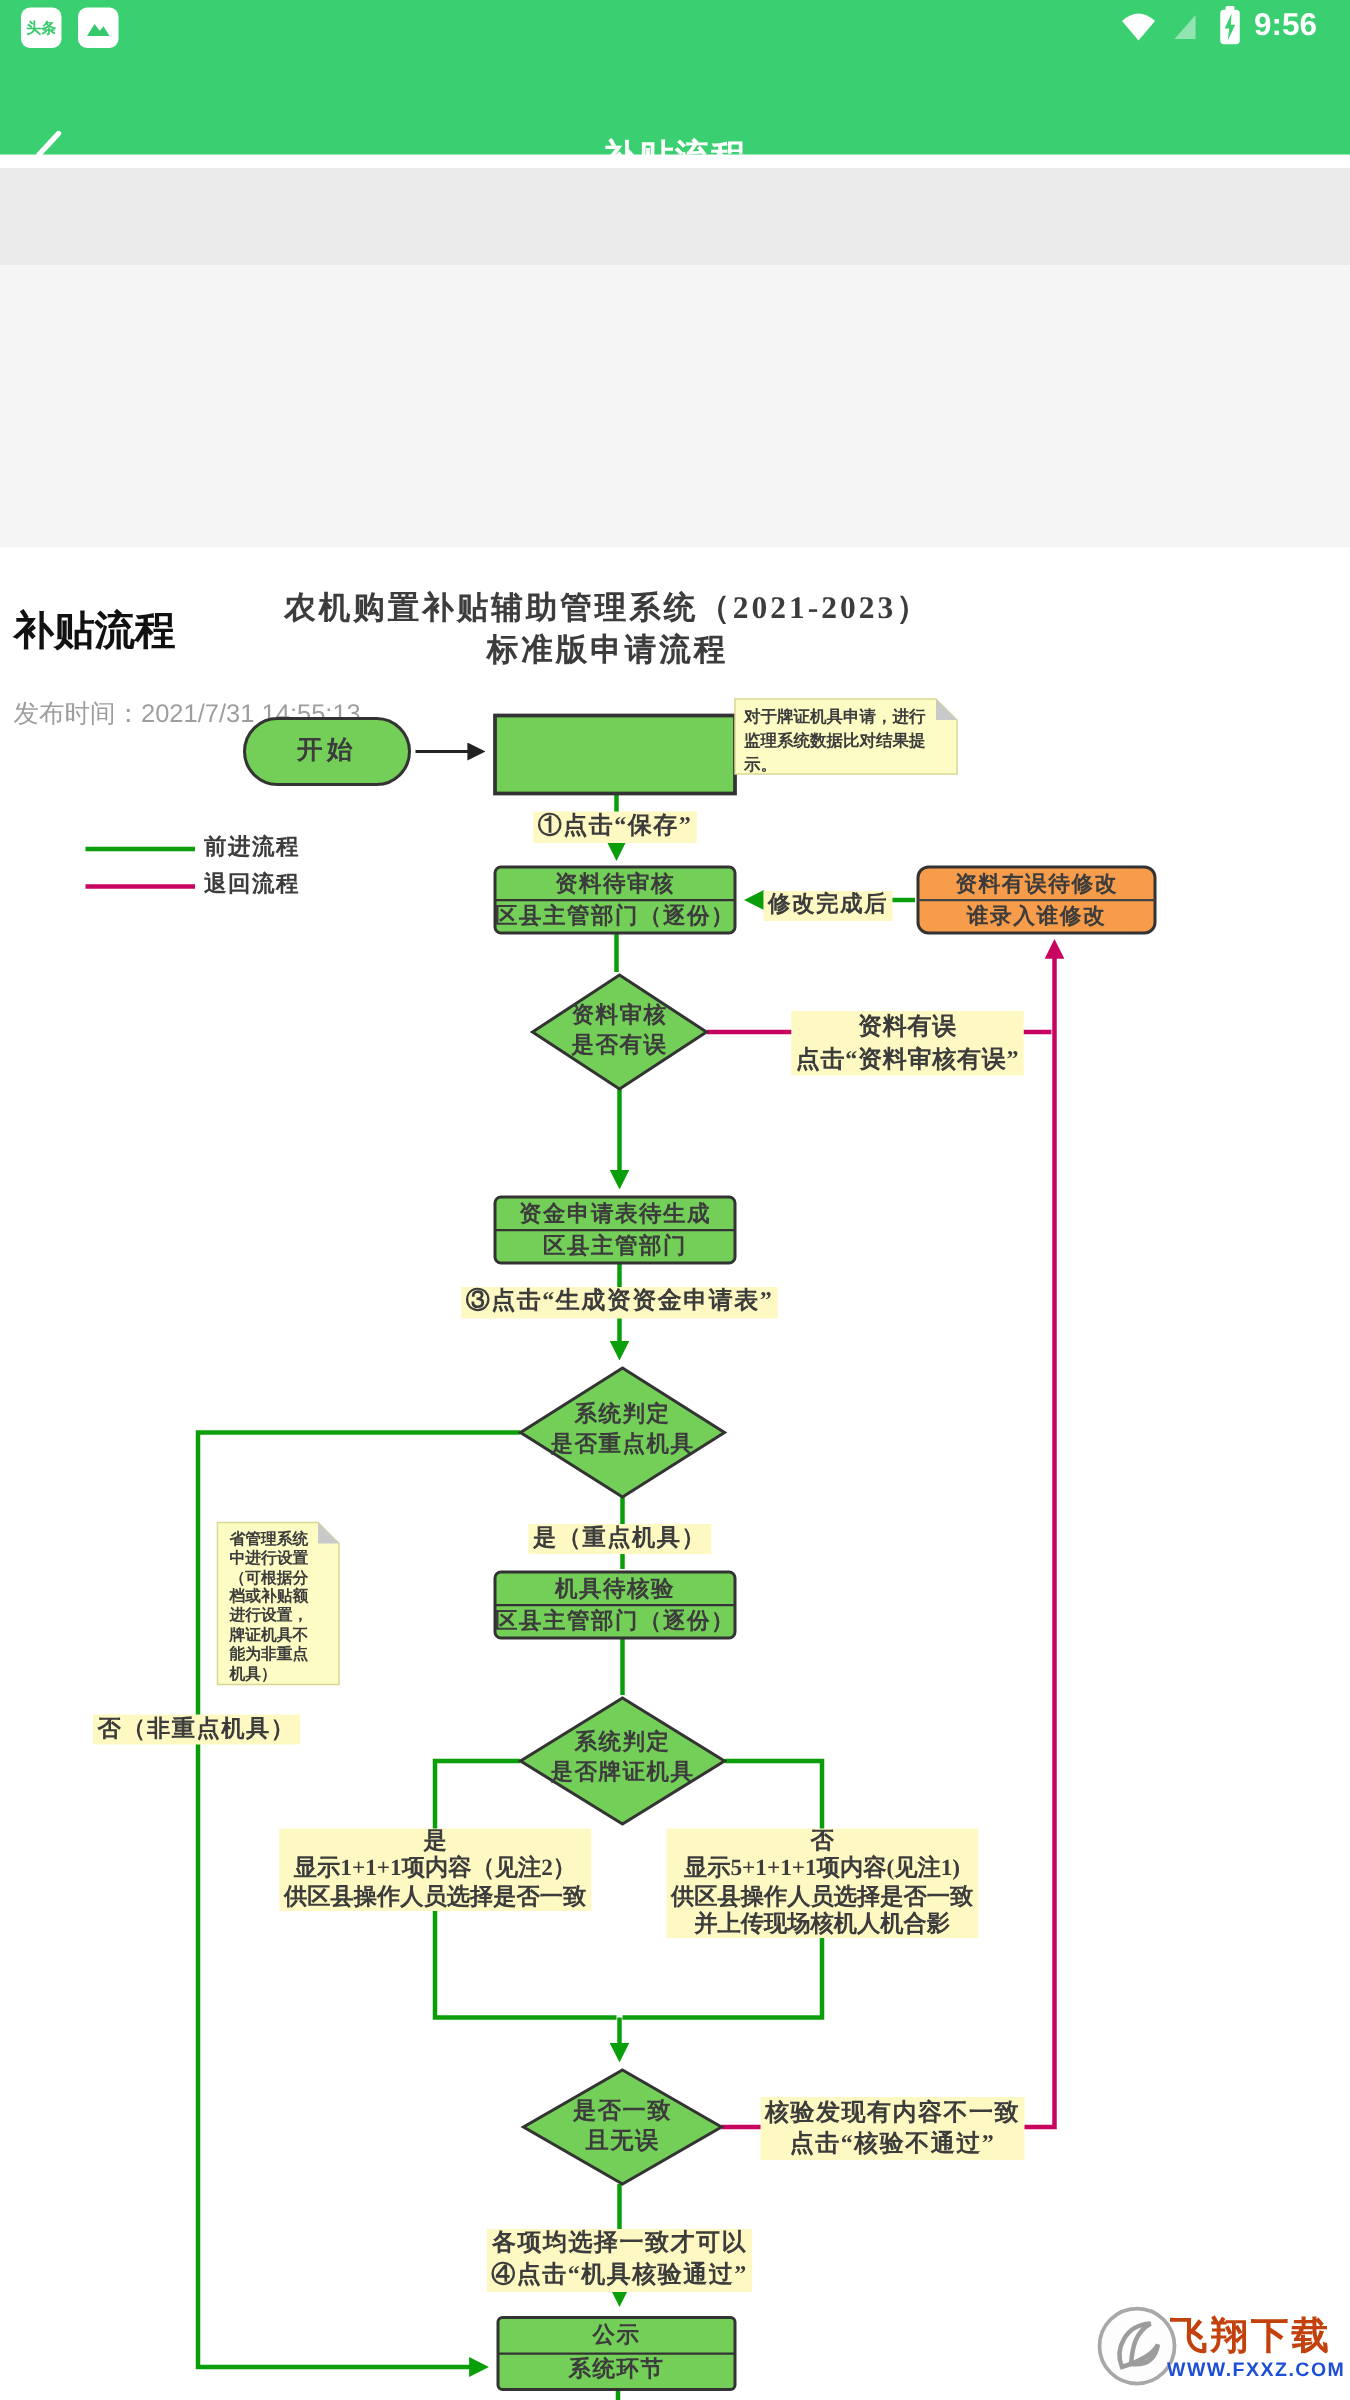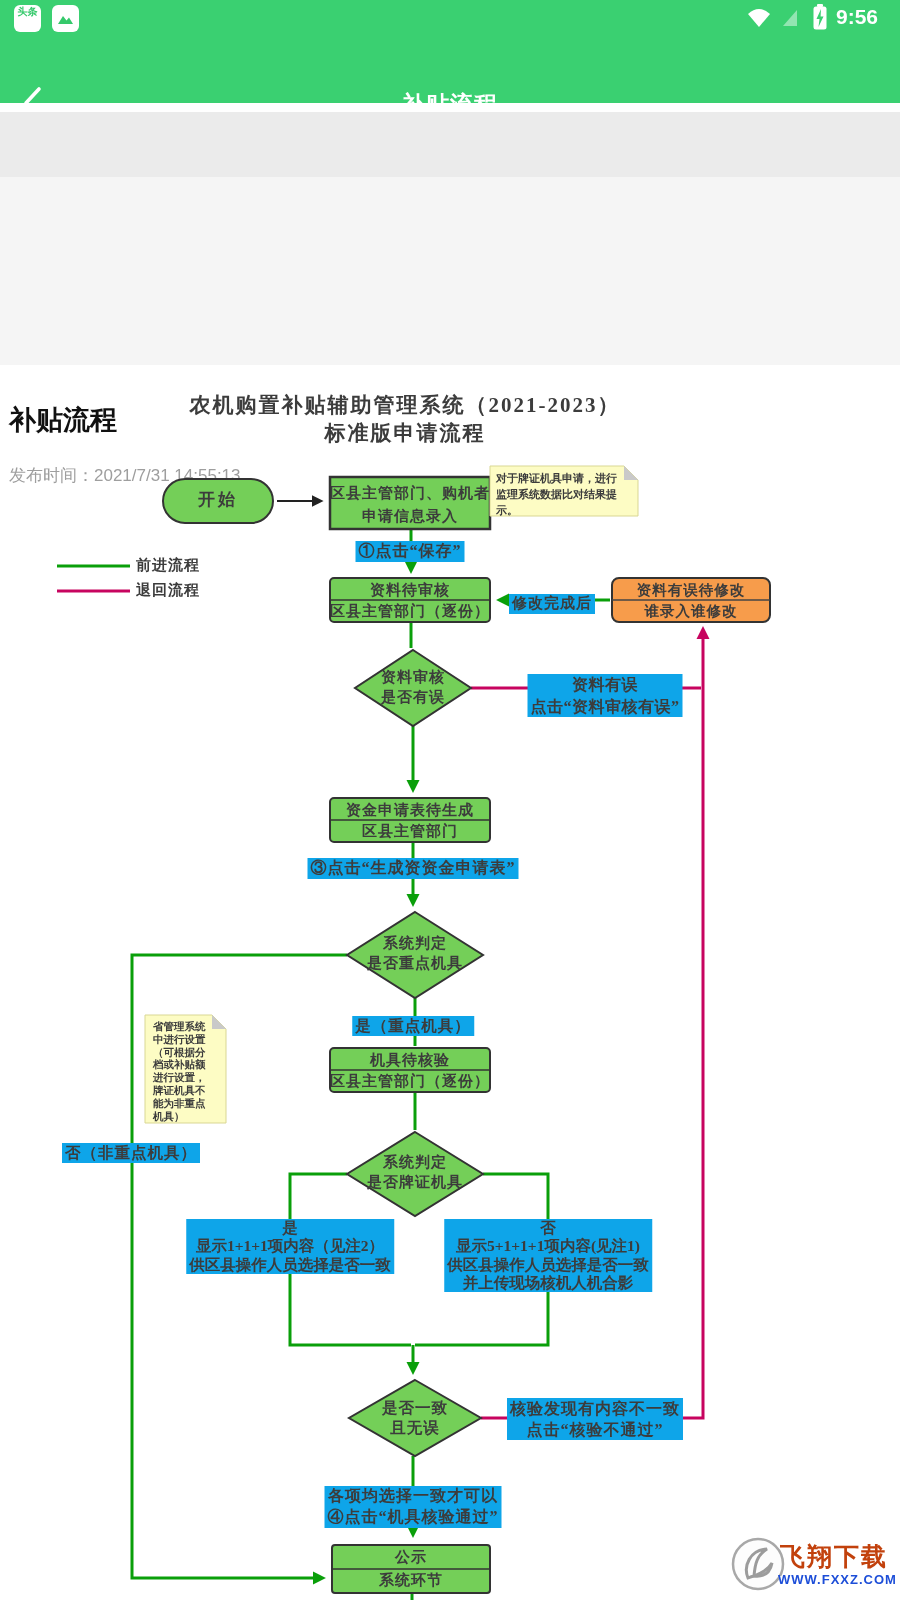--- a/index.html
+++ b/index.html
@@ -2,39 +2,39 @@
 <html><head>
 <meta charset="utf-8">
 <style>
   html,body{margin:0;padding:0;background:#fff;}
   .screen{position:relative;width:900px;height:1600px;overflow:hidden;background:#fff;
           font-family:"Liberation Sans","DejaVu Sans",sans-serif;}
   
   .topbar{position:absolute;left:0;top:0;width:900px;height:103px;background:#3ad071;}
   .statusbar{position:absolute;left:0;top:0;width:900px;height:36px;}
   .sicon{position:absolute;border-radius:6px;background:#fff;}
-  .toutiao{left:14px;top:5px;width:27px;height:27px;display:flex;align-items:flex-start;justify-content:center;
+  .toutiao{left:14px;top:5px;width:27px;height:27px;display:flex;align-items:center;justify-content:center;
            color:#35c96b;font-size:10px;font-weight:bold;letter-spacing:0;}
   .gallery{left:52px;top:5px;width:27px;height:27px;display:flex;align-items:center;justify-content:center;}
   .st-time{position:absolute;left:836px;top:5px;color:#fff;font-size:21px;font-weight:bold;text-align:center;}
   .appheader{position:absolute;left:0;top:36px;width:900px;height:67px;}
   .backbtn{position:absolute;left:20px;top:47px;width:30px;height:40px;cursor:pointer;}
   .htitle{position:absolute;left:0;top:53px;width:900px;text-align:center;color:#fff;
           font-size:23px;font-weight:bold;letter-spacing:1px;}
   
   .newsbar{position:absolute;left:0;top:112px;width:900px;height:65px;background:#ebebeb;}
   .newslabel{position:absolute;left:26px;top:130px;font-size:21px;font-weight:bold;color:#2b2b2b;}
   .article{position:absolute;left:0;top:177px;width:900px;height:188px;background:#f5f5f5;}
   .arttitle{position:absolute;left:9px;top:225px;font-size:27px;font-weight:bold;color:#111;}
   .arttime{position:absolute;left:9px;top:287px;font-size:17px;color:#9e9e9e;}
   
   .fc-text{position:absolute;font-family:"Liberation Serif","DejaVu Serif",serif;font-weight:bold;
            color:#3c3c3c;text-align:center;white-space:pre-line;line-height:1.3;letter-spacing:1px;}
   .cx{transform:translateX(-50%);}
-  .chip{background:#0ea5e9;padding:0 3px;}
+  .chip{background:#fef9c3;padding:0 3px;}
   .fc-title{font-size:21px;letter-spacing:2px;}
   .note{position:absolute;font-family:"Liberation Serif","DejaVu Serif",serif;font-weight:bold;
         color:#3c3c3c;text-align:left;white-space:pre-line;letter-spacing:0;}
   svg{position:absolute;left:0;top:0;}
   
   .wm{position:absolute;left:730px;top:1534px;width:168px;height:62px;}
   .wm-name{position:absolute;left:50px;top:6px;font-size:25px;font-weight:bold;color:#c2410c;
            letter-spacing:2px;text-shadow:1px 1px 0 #fff,-1px -1px 0 #fff;}
   .wm-site{position:absolute;left:48px;top:38px;font-size:13px;font-weight:bold;color:#1d4ed8;
            letter-spacing:1px;text-shadow:1px 1px 0 #fff;}
@@ -152,22 +152,20 @@
     <path d="M332 1569 H490" stroke="#333" stroke-width="1.5"></path>
   </svg>
 
   <div class="fc-text fc-title cx" style="left:405px;top:392px">农机购置补贴辅助管理系统（2021-2023）</div>
   <div class="fc-text fc-title cx" style="left:405px;top:420px">标准版申请流程</div>
 
   <div class="fc-text" style="left:136px;top:556px;font-size:15px">前进流程</div>
   <div class="fc-text" style="left:136px;top:581px;font-size:15px">退回流程</div>
 
   <div class="fc-text cx" style="left:218px;top:489px;font-size:17px;letter-spacing:3px">开始</div>
-  <div class="fc-text cx" style="left:410px;top:482px;font-size:15px;line-height:1.5">区县主管部门、购机者
-申请信息录入</div>
 
   <div class="note" style="left:496px;top:471px;font-size:11px;line-height:1.45">对于牌证机具申请，进行
 监理系统数据比对结果提
 示。</div>
 
   <div class="fc-text cx chip" style="left:410px;top:541px;font-size:16px">①点击“保存”</div>
 
   <div class="fc-text cx" style="left:410px;top:581px;font-size:15px">资料待审核</div>
   <div class="fc-text cx" style="left:410px;top:602px;font-size:15px">区县主管部门（逐份）</div>
 

